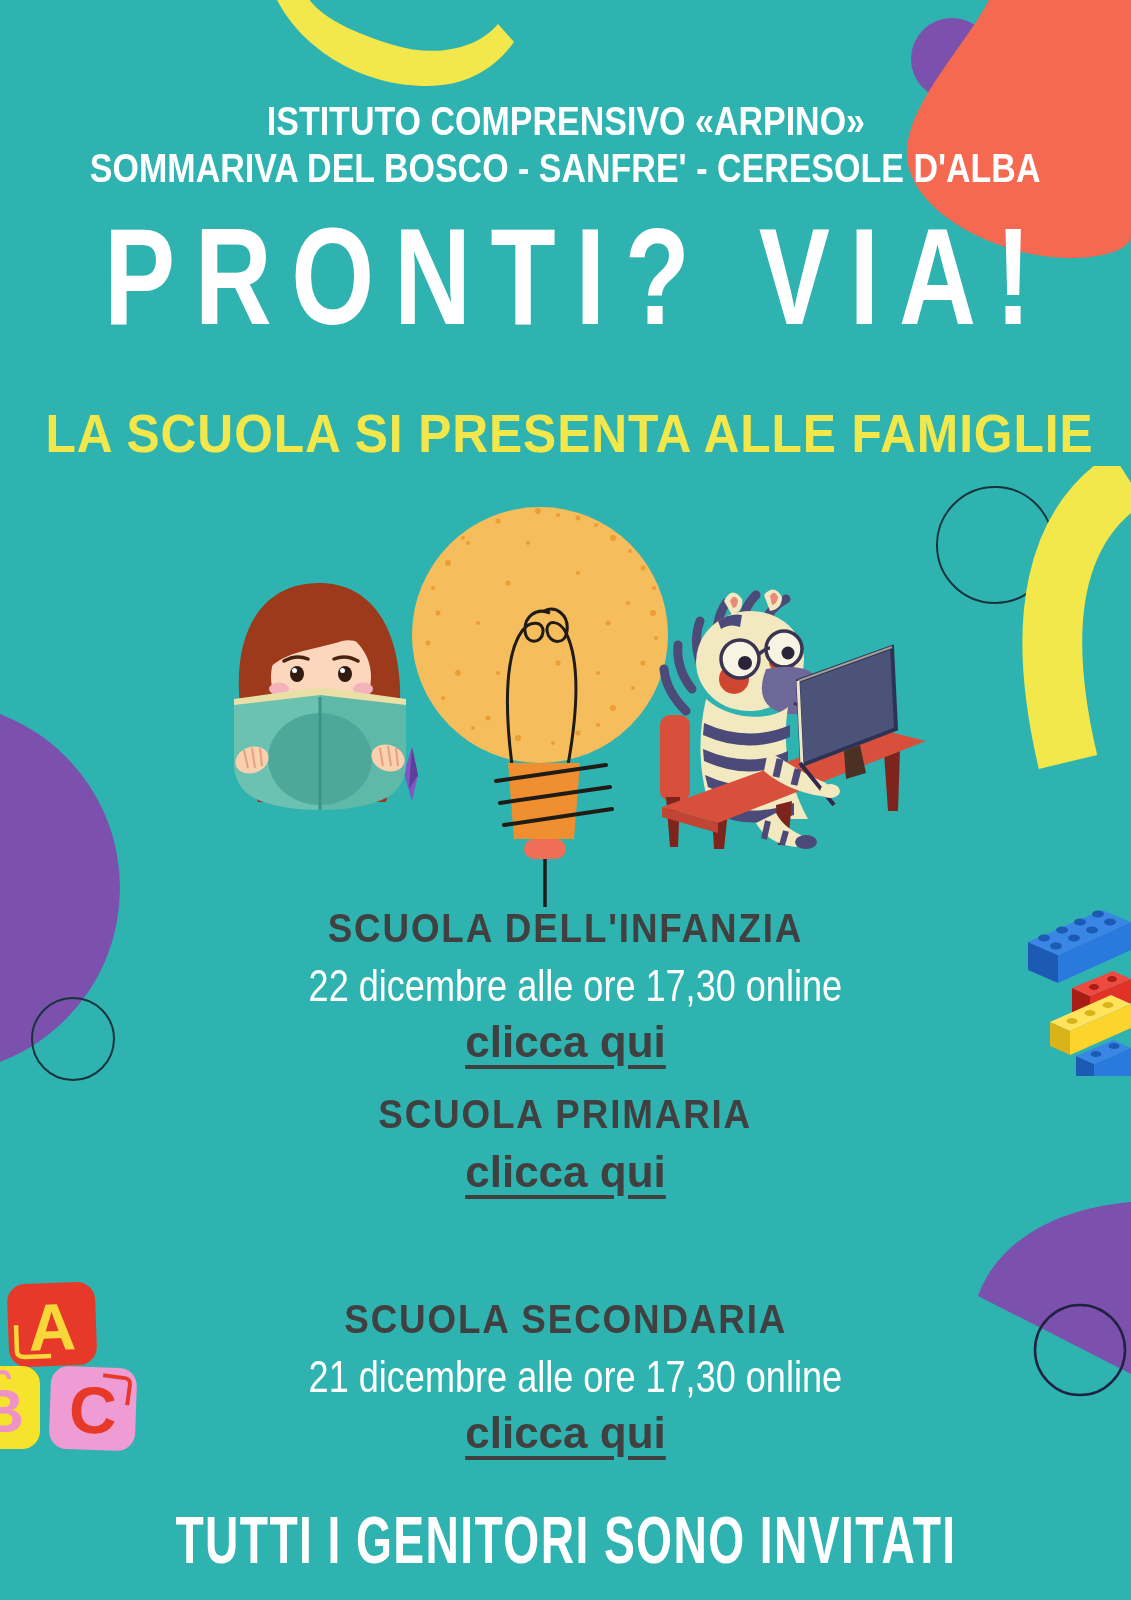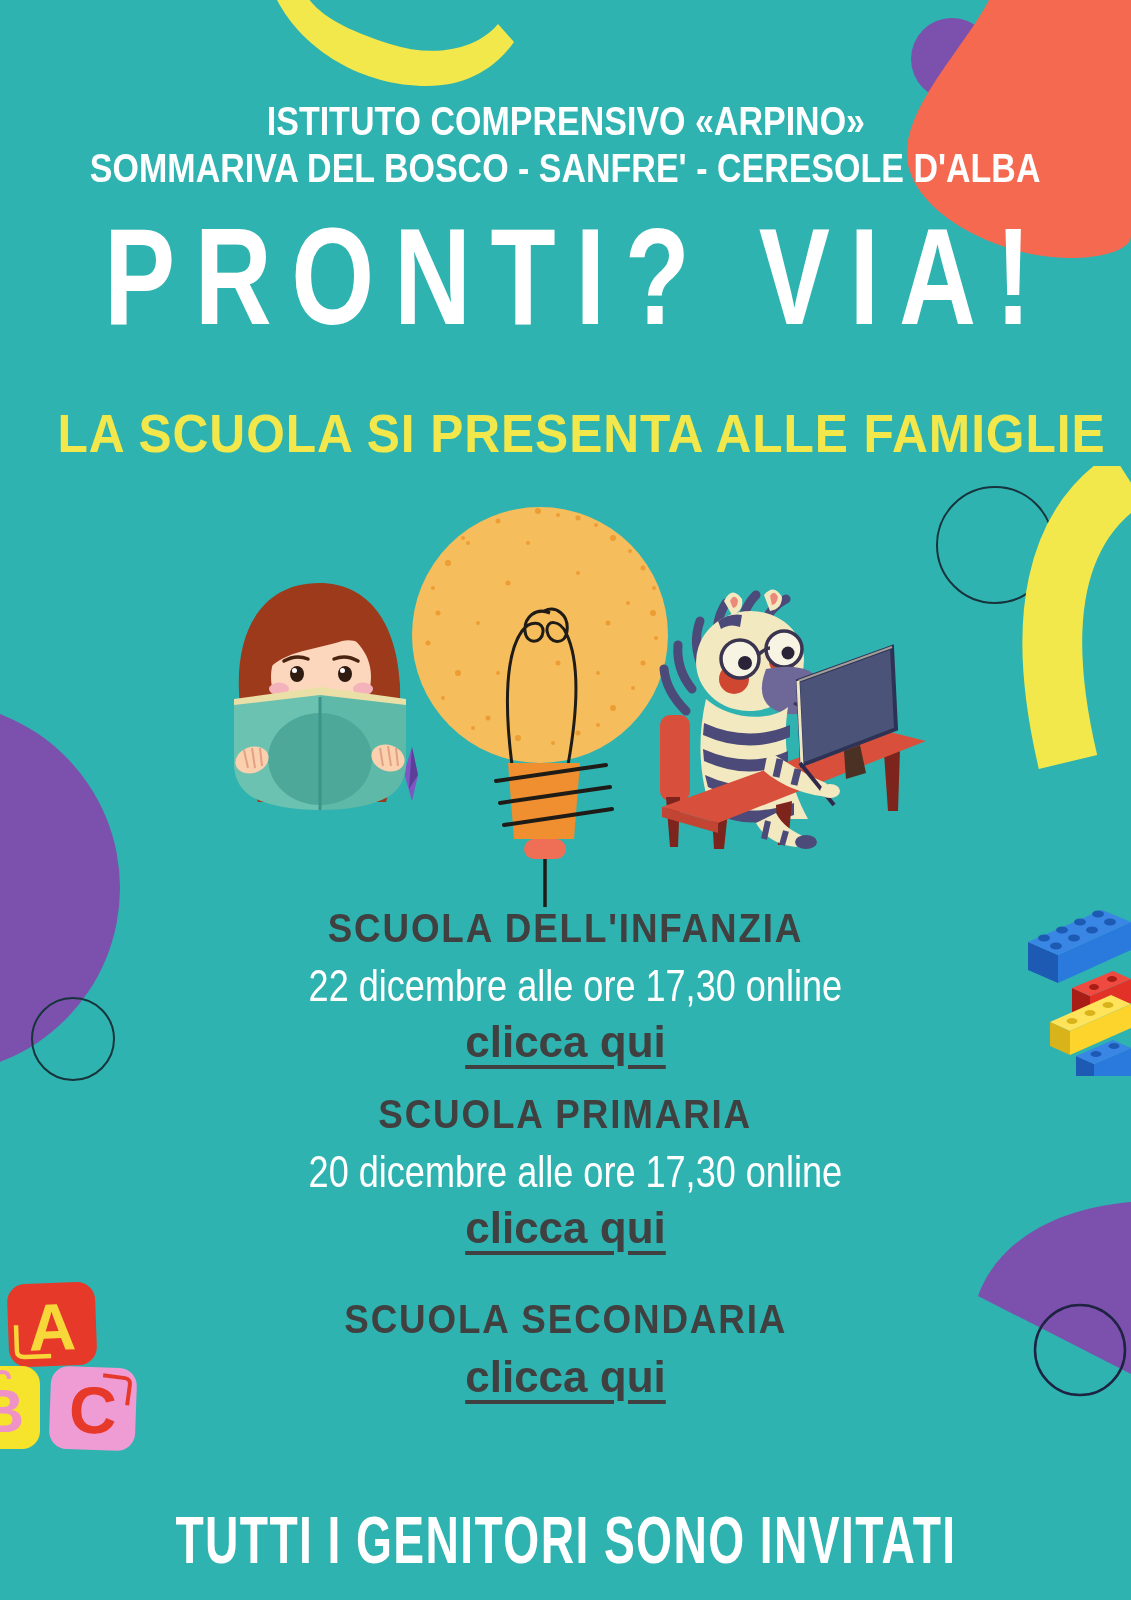--- a/index.html
+++ b/index.html
@@ -16,21 +16,21 @@
   .school-header{top:98px; color:#ffffff; font-weight:700; line-height:47px; font-size:40px;}
   .school-header .fit{transform:scaleX(.85);}
 
   
   .main-title{top:212px; color:#ffffff; font-weight:800; font-size:130px; letter-spacing:24px; line-height:1;}
   .main-title .fit{transform:scaleX(.82) scaleY(1.05);}
 
   
   .subtitle-small{top:356px; color:#f2e74b; font-weight:400; font-size:38px; letter-spacing:3px;}
   .subtitle-small .fit{transform:scaleX(.92);}
-  .subtitle-big{top:402px; color:#f2e74b; font-weight:800; font-size:54px; letter-spacing:1px;padding-left:12px;}
+  .subtitle-big{top:402px; color:#f2e74b; font-weight:800; font-size:54px; letter-spacing:1px;}
   .subtitle-big .fit{transform:scaleX(.92);}
 
   
   .section{position:absolute; left:0; right:0; text-align:center;}
   .sec-name{color:#404040; font-weight:800; font-size:40px; letter-spacing:2px; margin-bottom:10px; white-space:nowrap;}
   .sec-name .fit{transform:scaleX(.92);}
   .sec-date{color:#ffffff; font-weight:400; font-size:44px; margin-bottom:6px; white-space:nowrap;padding-left:20px;}
   .sec-date .fit{transform:scaleX(.82);}
   .sec-link{color:#404040; font-weight:700; font-size:44px; display:inline-block;
             text-decoration:underline; text-decoration-thickness:4px; text-underline-offset:8px; cursor:pointer;}
@@ -285,26 +285,26 @@
   </div>
 
   <div class="section" style="top:906px;">
     <div class="sec-name"><span class="fit">SCUOLA DELL'INFANZIA</span></div>
     <div class="sec-date"><span class="fit">22 dicembre alle ore 17,30 online</span></div>
     <a class="sec-link">clicca qui</a>
   </div>
 
   <div class="section" style="top:1092px;">
     <div class="sec-name"><span class="fit">SCUOLA PRIMARIA</span></div>
-    <div class="sec-date"><span class="fit">20 dicembre alle ore 17,30 online</span></div>
     <a class="sec-link">clicca qui</a>
   </div>
 
   <div class="section" style="top:1297px;">
     <div class="sec-name"><span class="fit">SCUOLA SECONDARIA</span></div>
+    <div class="sec-date"><span class="fit">21 dicembre alle ore 17,30 online</span></div>
     <a class="sec-link">clicca qui</a>
   </div>
 
   <div class="center-line footer-title">
     <span class="fit">TUTTI I GENITORI SONO INVITATI</span>
   </div>
 
 </div>
 
 </body></html>

